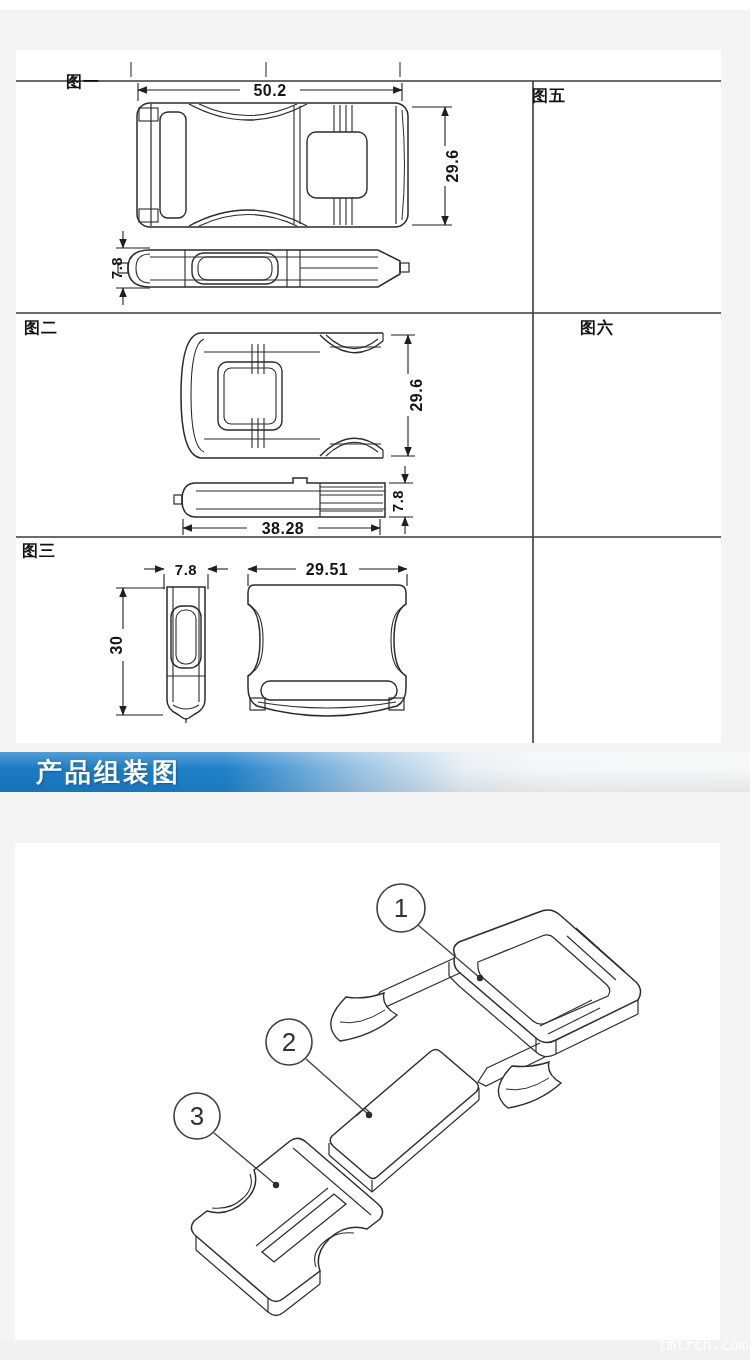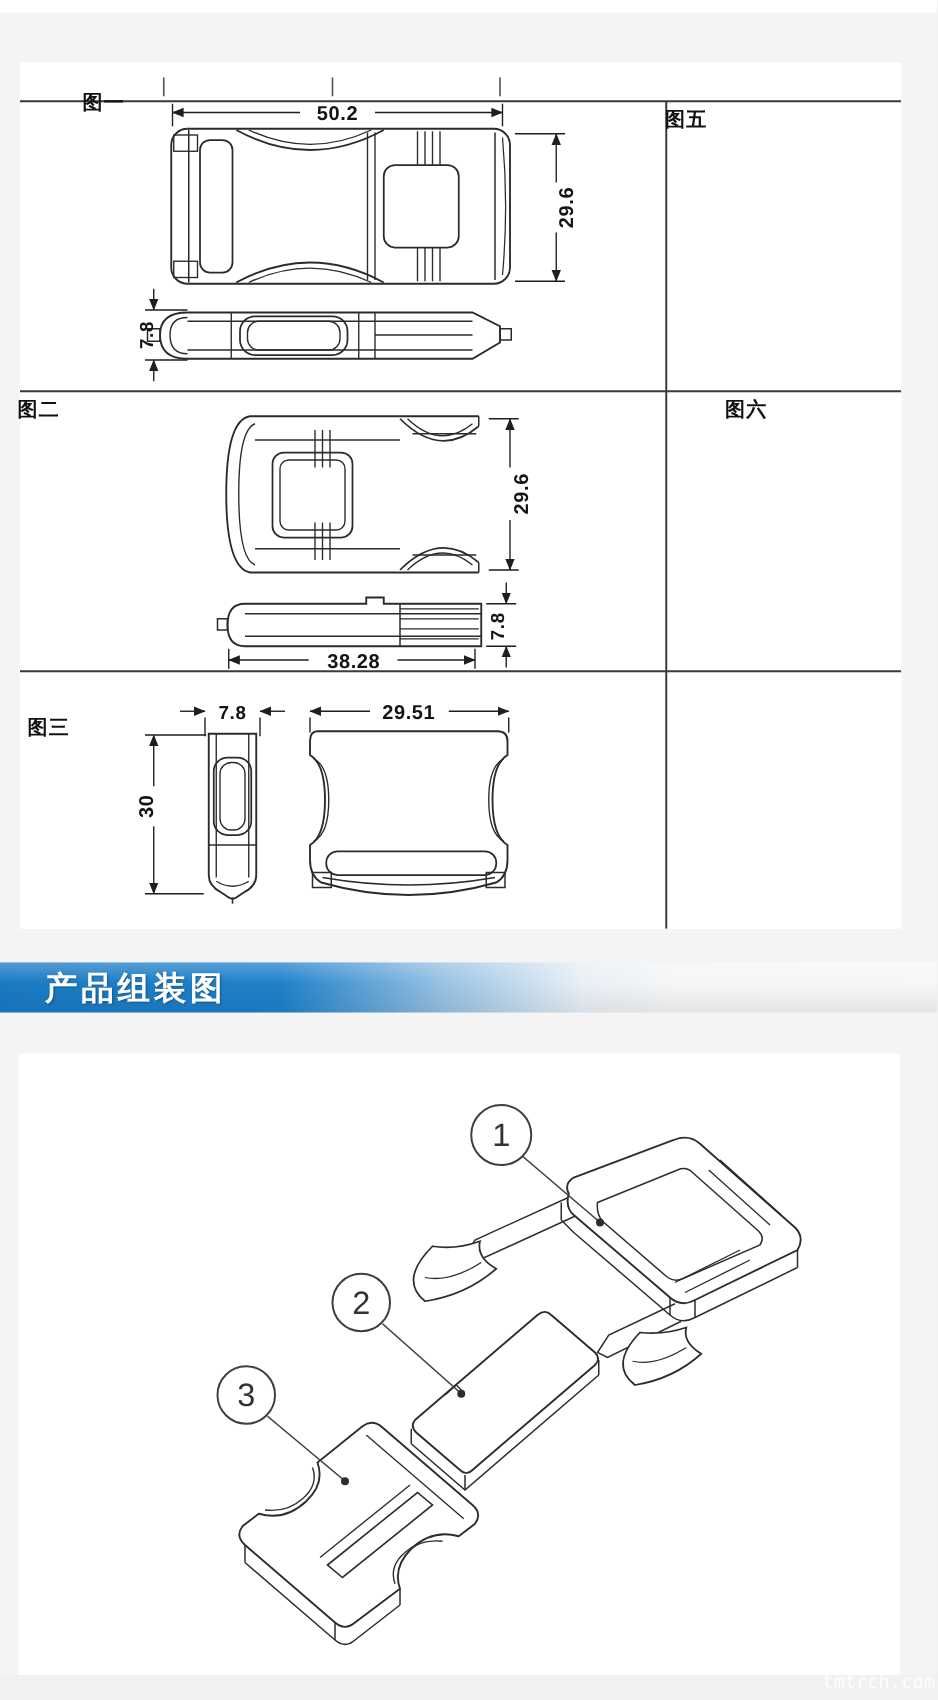--- a/index.html
+++ b/index.html
@@ -6,28 +6,28 @@
   body{background:#e9eaeb;font-family:"Liberation Sans","DejaVu Sans",sans-serif;}
   .page{position:relative;width:750px;height:1360px;margin:0 auto;background:#f4f4f5;overflow:hidden;}
   .top-strip{position:absolute;left:0;top:0;width:750px;height:10px;background:#ffffff;}
   .section-header{position:absolute;left:0;width:750px;height:40px;
     background-image:linear-gradient(to bottom, rgba(255,255,255,.25), rgba(255,255,255,0) 42%, rgba(0,0,0,.07)),
       linear-gradient(to right,#1a7ac4 0%,#1f81ca 30%,#9cc4e4 48%,#e8eff5 62%,#f5f6f7 72%,#f6f7f7 100%);
   }
   .section-header .title{color:#ffffff;font-size:26px;font-weight:bold;line-height:40px;
     padding-left:36px;letter-spacing:3px;text-shadow:1px 1px 2px rgba(0,0,0,.28);}
   .header-parts{top:10px;}
-  .header-assembly{top:770px;}
+  .header-assembly{top:752px;}
   .panel{position:absolute;background:#ffffff;}
   .panel-parts{left:16px;top:50px;width:705px;height:693px;}
   .panel-assembly{left:15px;top:843px;width:705px;height:497px;}
   .fig-label{position:absolute;font-size:16px;font-weight:bold;color:#111;letter-spacing:1px;}
   .lbl-fig1{left:22px;top:72px;margin-left:44px;}
-  .lbl-fig2{left:14px;top:318px;}
-  .lbl-fig3{left:22px;top:572px;}
+  .lbl-fig2{left:24px;top:318px;}
+  .lbl-fig3{left:22px;top:541px;}
   .lbl-fig5{left:532px;top:86px;}
   .lbl-fig6{left:580px;top:318px;}
   svg{position:absolute;left:0;top:0;}
   .svg-parts{left:16px;top:50px;}
   .svg-assembly{left:15px;top:843px;}
   svg text.dim{font-family:"Liberation Sans",sans-serif;font-size:16px;font-weight:bold;fill:#141414;letter-spacing:.5px;}
   svg text.dim-sm{font-size:15px;}
   svg text.callout-num{font-family:"Liberation Sans",sans-serif;font-size:26px;fill:#333;}
   .watermark{position:absolute;left:636px;top:1336px;width:112px;text-align:right;
     font-family:"DejaVu Sans Mono",monospace;font-size:15px;color:#ffffff;opacity:.95;letter-spacing:0px;}

